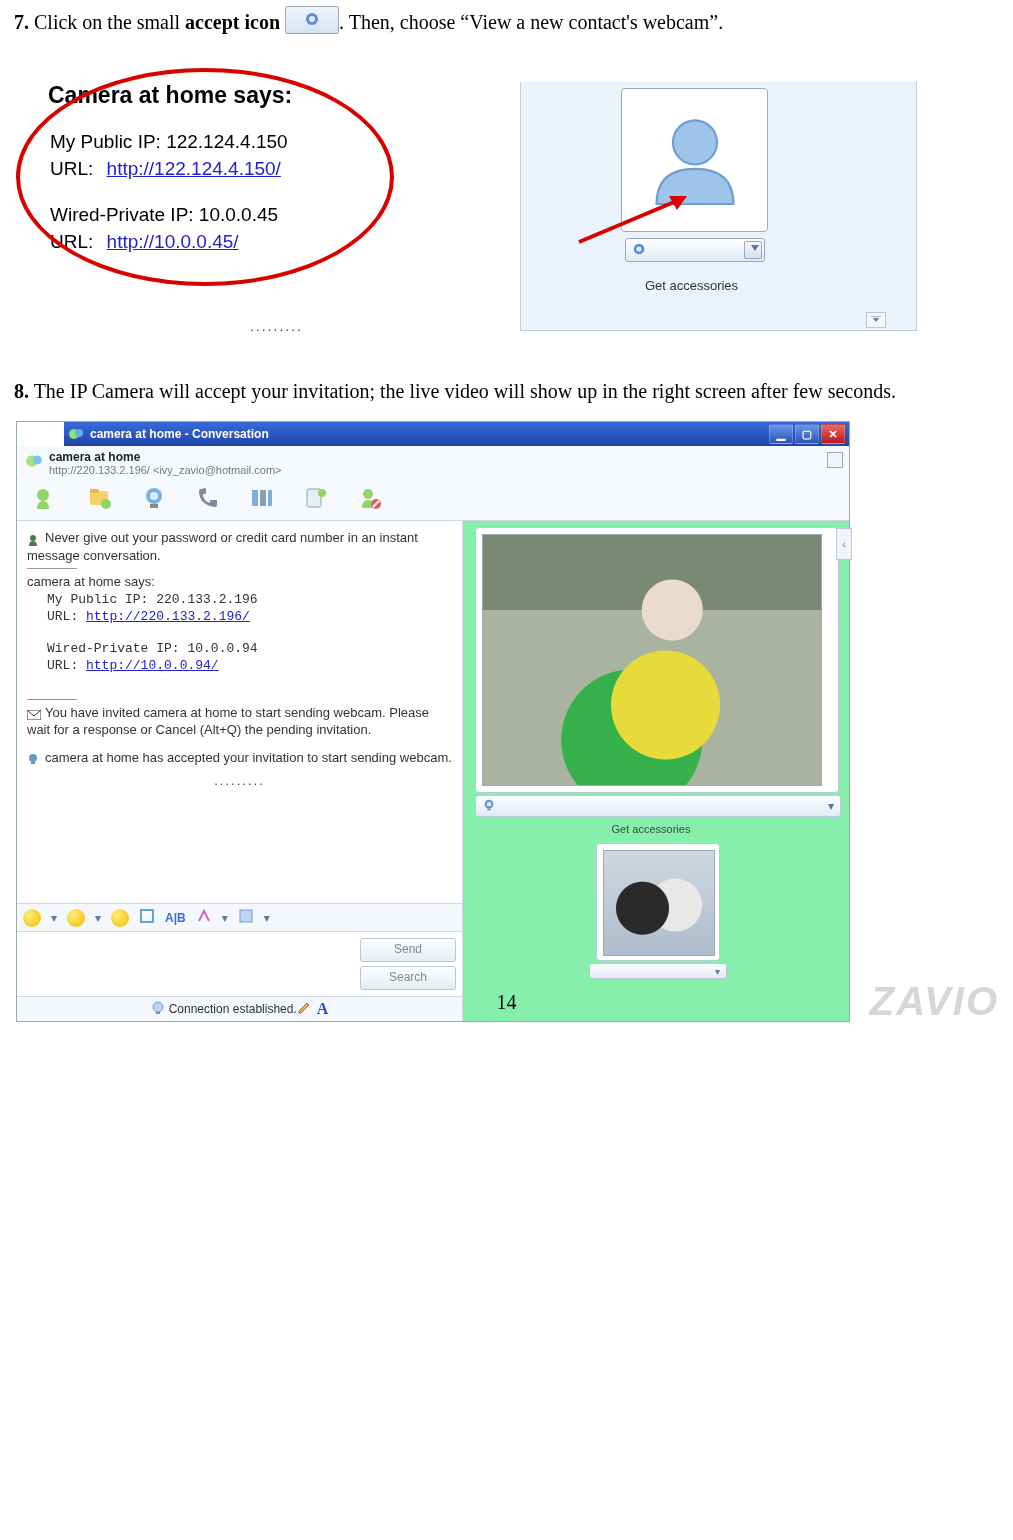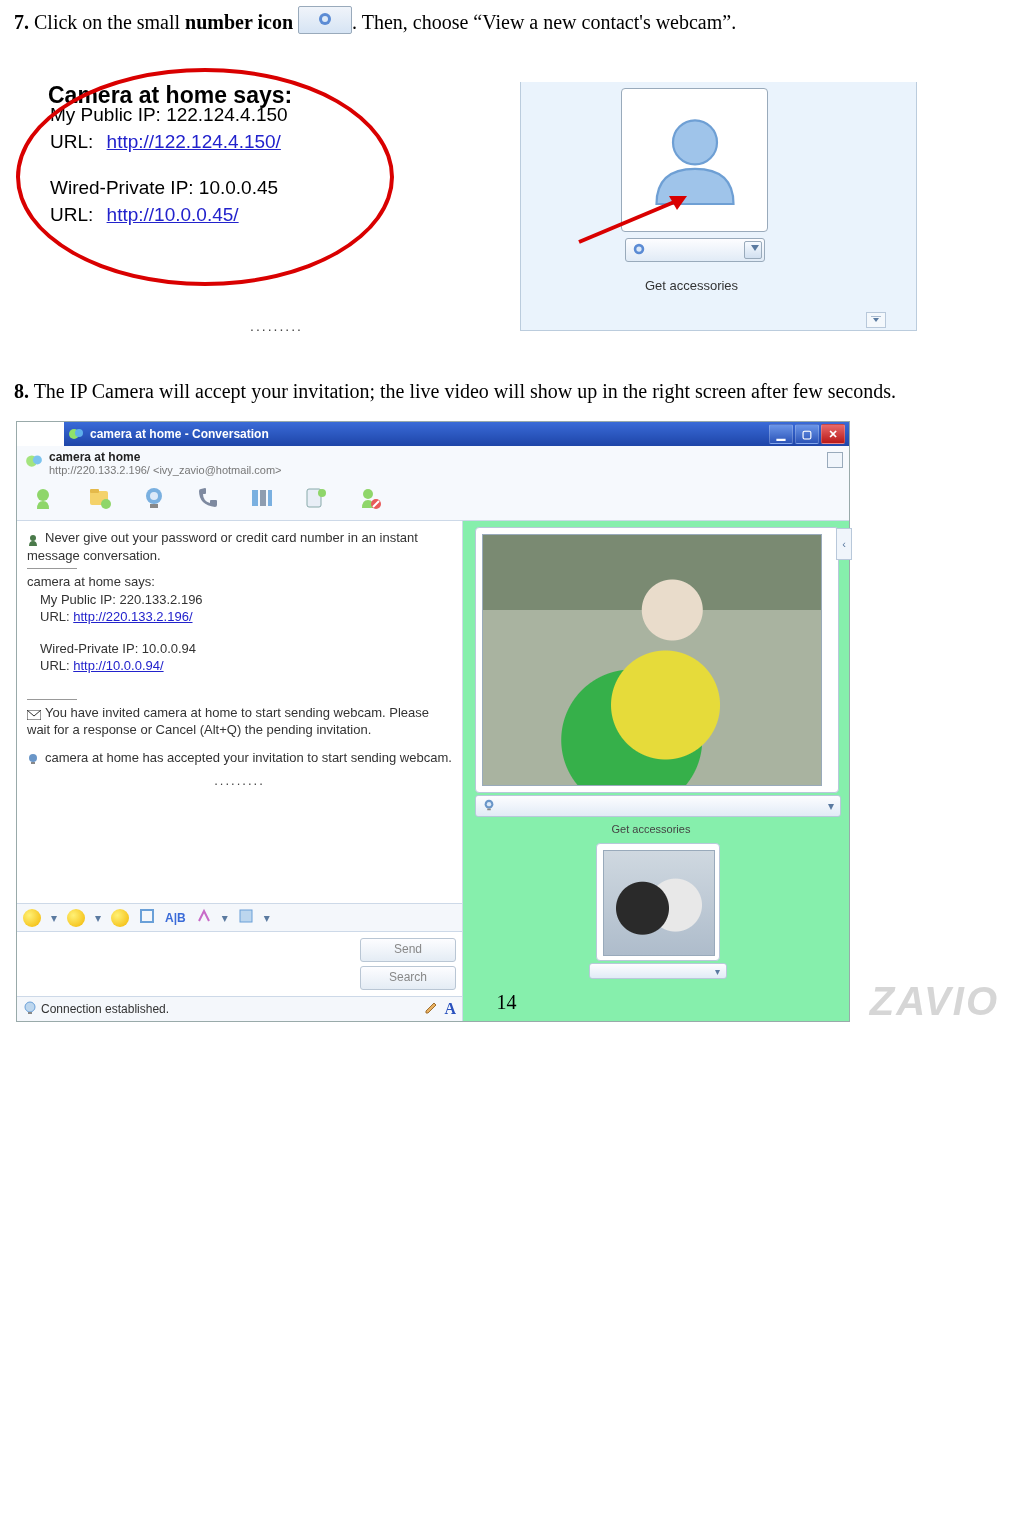--- a/index.html
+++ b/index.html
@@ -36,21 +36,21 @@
   .bubble-title{
     position:absolute;
     left:28px; top:0;
     font-family:Arial,Helvetica,sans-serif;
     font-weight:bold;
     font-size:23px;
     color:#000;
   }
   .bubble{
     position:absolute;
-    left:30px; top:20px;
+    left:30px; top:47px;
     width:320px;
     font-family:Arial,Helvetica,sans-serif;
     font-size:19px;
     line-height:1.4;
     color:#000;
   }
   .bubble a{color:#2222cc;text-decoration:underline;margin-left:8px;}
   .ellipse{
     position:absolute;
     left:-4px; top:-14px;
@@ -195,21 +195,21 @@
     flex:1;
     padding:8px 10px 4px 10px;
     font-size:13px;
     color:#333;
     line-height:1.35;
     min-height:370px;
     position:relative;
   }
   .chatlog hr{border:none;border-top:1px solid #999;margin:4px 0;width:50px;}
   .chatlog a{color:#2222cc;text-decoration:underline;}
-  .chatlog .indent{margin-left:13px;}
+  .chatlog .indent{margin-left:20px;font-family:Liberation Mono, monospace;}
   .chatlog .bullet{display:inline-block;width:14px;height:12px;vertical-align:middle;margin-right:4px;}
   .chatlog .dots2{text-align:center;color:#444;letter-spacing:2px;margin-top:6px;}
   .emobar{
     border-top:1px solid #cdd9e8;
     background:#f4f7fb;
     padding:4px 6px;
     display:flex;align-items:center;gap:10px;
     font-size:12px;
   }
   .emo{width:18px;height:18px;border-radius:50%;display:inline-block;}
@@ -235,21 +235,21 @@
     height:22px;
     text-align:center;
     font-size:12px;
     color:#888;
     line-height:20px;
   }
   .statusbar{
     border-top:1px solid #cdd9e8;
     background:#f4f7fb;
     padding:3px 6px;
-    display:flex;align-items:center;justify-content:space-between;
+    display:flex;align-items:center;justify-content:center;
     font-size:12px;color:#333;
   }
   .statusbar .sbR{display:flex;gap:6px;align-items:center;}
   .rightcol{
     flex:1;
     padding:6px 8px 10px 12px;
   }
   .videoframe{
     background:#fff;border:1px solid #b8c8da;border-radius:4px;
     padding:6px;
@@ -319,21 +319,21 @@
     font-size:40px;
     letter-spacing:2px;
     color:#d6d6d6;
     font-style:italic;
   }
 </style>
 </head>
 <body>
 
 <p class="step-line">
-  <span class="bold">7.</span><span> Click on the small </span><span class="bold">number icon</span>
+  <span class="bold">7.</span><span> Click on the small </span><span class="bold">accept icon</span>
   <span class="camera-inline">
     <svg width="16" height="16" viewBox="0 0 16 16">
         <circle cx="8" cy="8" r="6" fill="#5b8bd4"></circle>
         <circle cx="8" cy="8" r="3" fill="#dce9f8"></circle>
       </svg>
   </span><span>. Then, choose “View a new contact's webcam”.</span>
 </p>
 
 <div class="fig1">
   <div class="bubble-title">Camera at home says:</div>

